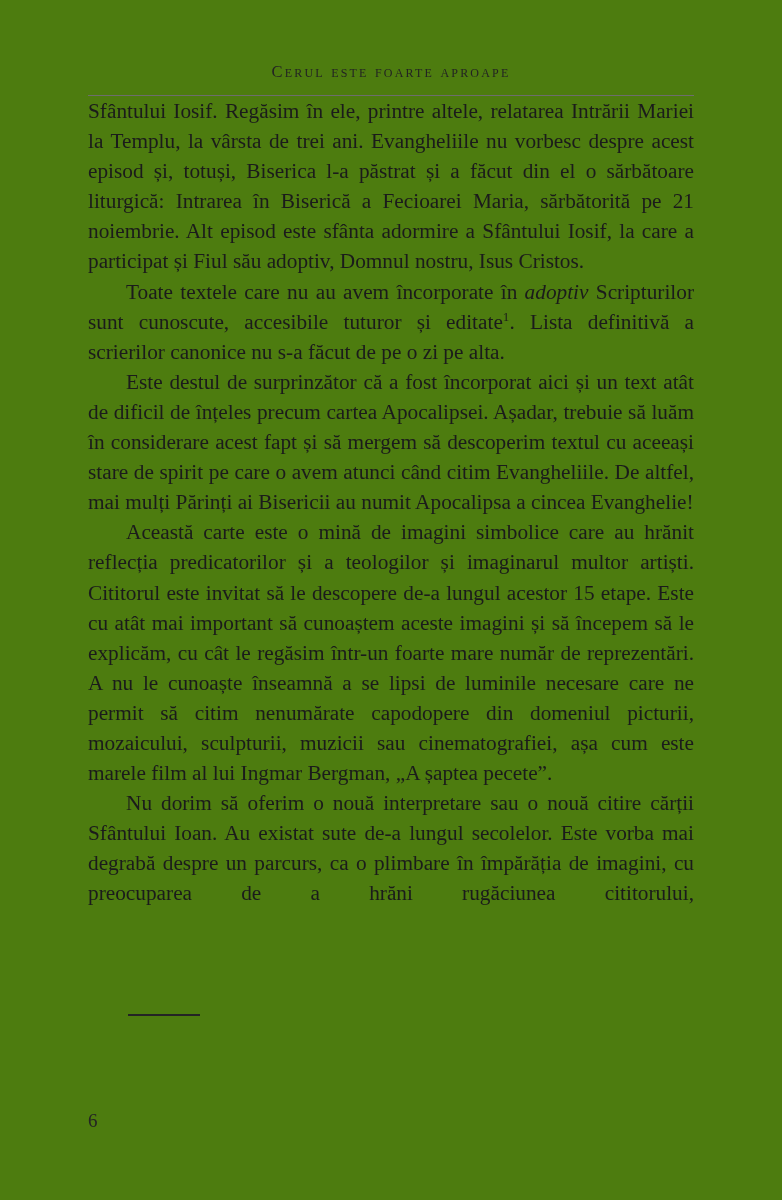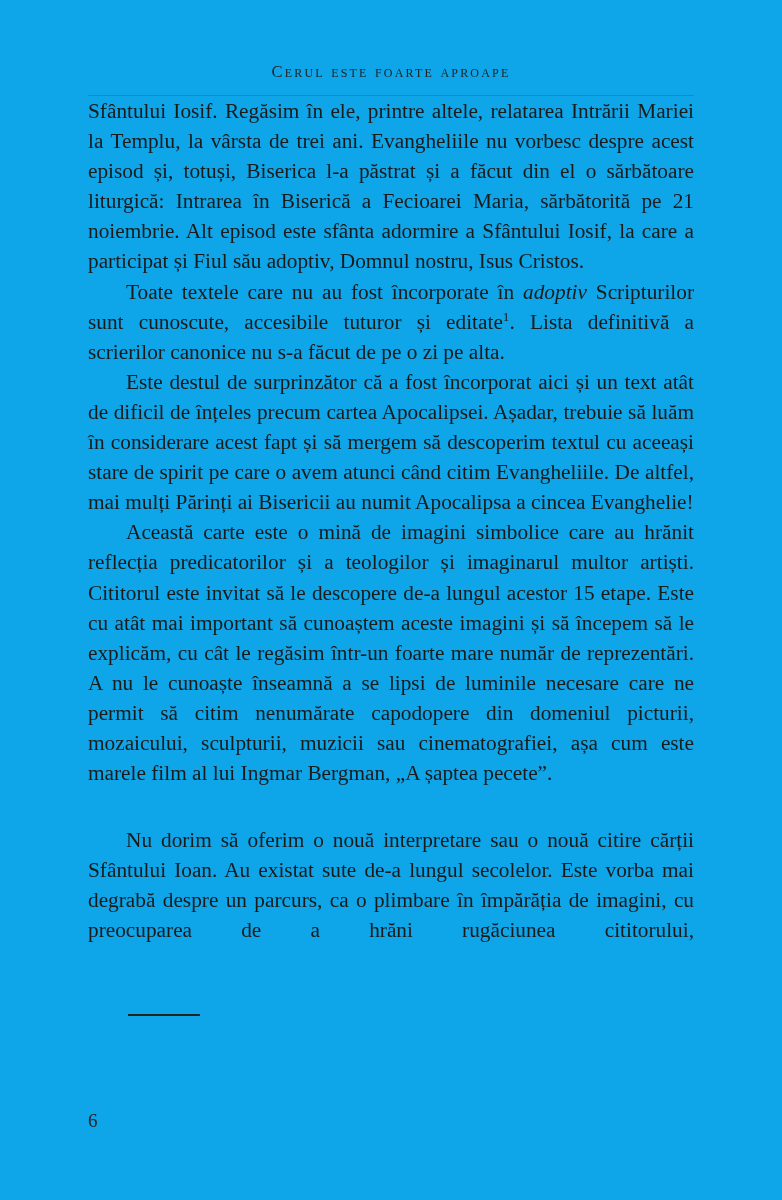--- a/index.html
+++ b/index.html
@@ -61,21 +61,20 @@
     hyphens: none;
     -webkit-hyphens: none;
   }
 
   .body-block p.indent {
     text-indent: 38px;
   }
 
   .body-block p:last-child {
     text-align-last: justify;
-    margin-top: 37px;
   }
 
   i, .it {
     font-style: italic;
   }
 
   sup.fn-ref {
     font-size: 0.62em;
     vertical-align: super;
     line-height: 0;
@@ -114,29 +113,29 @@
     position: absolute;
     left: 88px;
     top: 1110px;
     font-size: 19px;
     color: #242424;
   }
 </style>
 </head>
 <body>
 
-<div class="page" style="background: #0ea5e9; color: rgb(27, 27, 27);">
+<div class="page" style="background: #4d7c0f; color: rgb(27, 27, 27);">
 
   <div class="running-head">Cerul este foarte aproape</div>
 
   <div class="head-rule" style="background: rgb(109, 109, 109);"></div>
 
   <div class="body-block">
       <p><span>Sfântului Iosif. Regăsim în ele, printre altele, relatarea Intrării Mariei la Templu, la vârsta de trei ani. Evangheliile nu vorbesc despre acest episod și, totuși, Biserica l-a păstrat și a făcut din el o sărbătoare liturgică: Intrarea în Biserică a Fecioarei Maria, sărbătorită pe 21 noiembrie. Alt episod este sfânta adormire a Sfântului Iosif, la care a participat și Fiul său adoptiv, Domnul nostru, Isus Cristos.</span></p>
-      <p class="indent"><span>Toate textele care nu au fost încorporate în </span><i>adoptiv</i><span> Scripturilor sunt cunoscute, accesibile tuturor și editate</span><sup class="fn-ref">1</sup><span>. Lista definitivă a scrierilor canonice nu s-a făcut de pe o zi pe alta.</span></p>
+      <p class="indent"><span>Toate textele care nu au avem încorporate în </span><i>adoptiv</i><span> Scripturilor sunt cunoscute, accesibile tuturor și editate</span><sup class="fn-ref">1</sup><span>. Lista definitivă a scrierilor canonice nu s-a făcut de pe o zi pe alta.</span></p>
       <p class="indent"><span>Este destul de surprinzător că a fost încorporat aici și un text atât de dificil de înțeles precum cartea Apocalipsei. Așadar, trebuie să luăm în considerare acest fapt și să mergem să descoperim textul cu aceeași stare de spirit pe care o avem atunci când citim Evangheliile. De altfel, mai mulți Părinți ai Bisericii au numit Apocalipsa a cincea Evanghelie!</span></p>
       <p class="indent"><span>Această carte este o mină de imagini simbolice care au hrănit reflecția predicatorilor și a teologilor și imaginarul multor artiști. Cititorul este invitat să le descopere de-a lungul acestor 15 etape. Este cu atât mai important să cunoaștem aceste imagini și să începem să le explicăm, cu cât le regăsim într-un foarte mare număr de reprezentări. A nu le cunoaște înseamnă a se lipsi de luminile necesare care ne permit să citim nenumărate capodopere din domeniul picturii, mozaicului, sculpturii, muzicii sau cinematografiei, așa cum este marele film al lui Ingmar Bergman, „A șaptea pecete”.</span></p>
       <p class="indent"><span>Nu dorim să oferim o nouă interpretare sau o nouă citire cărții Sfântului Ioan. Au existat sute de-a lungul secolelor. Este vorba mai degrabă despre un parcurs, ca o plimbare în împărăția de imagini, cu preocuparea de a hrăni rugăciunea cititorului,</span></p>
     </div>
 
   <div class="fn-rule"></div>
 
 
   <div class="folio">6</div>
 

